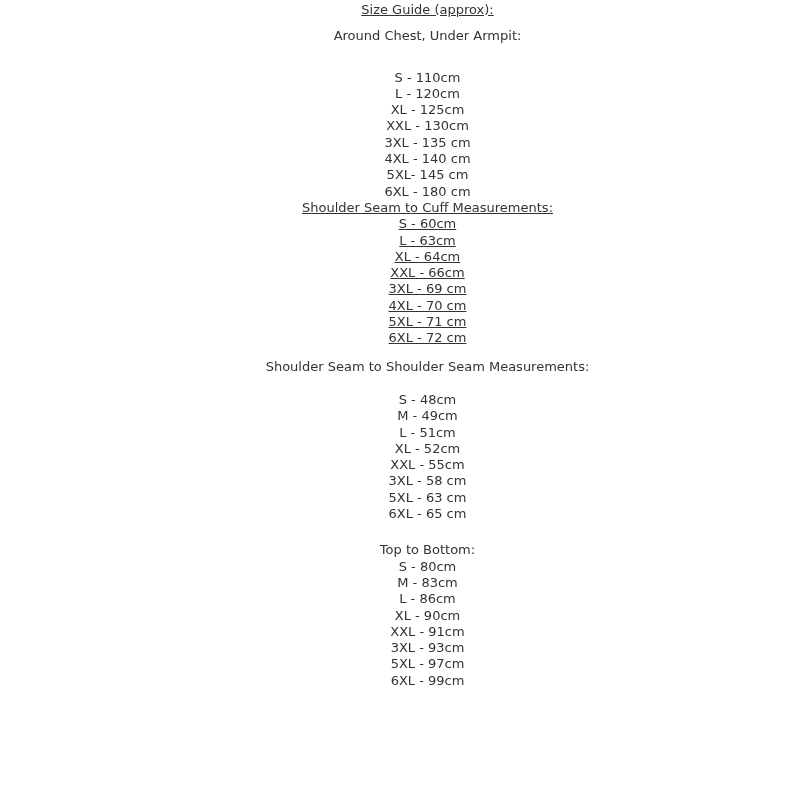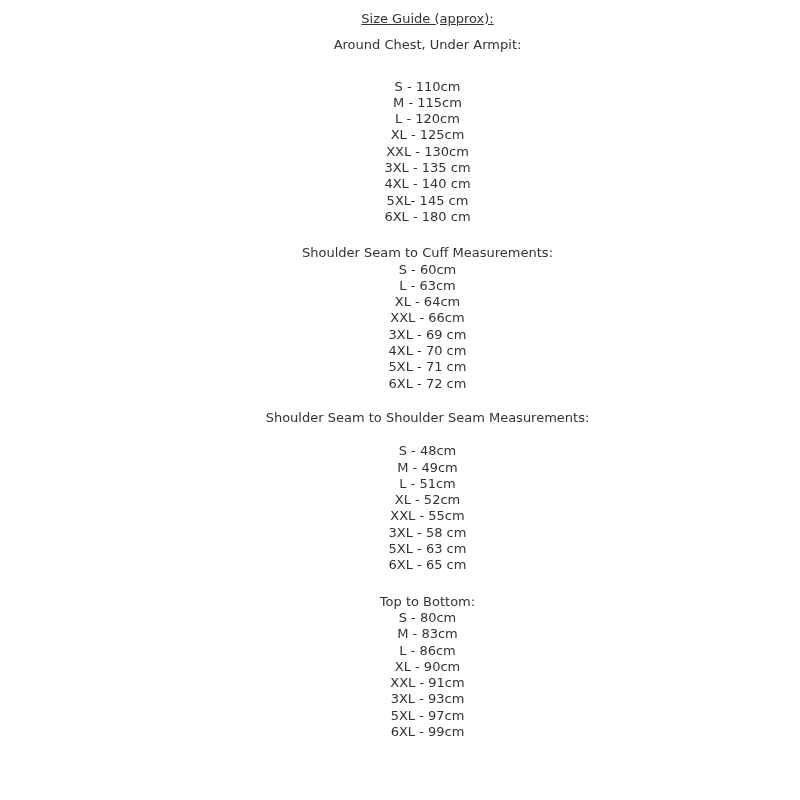--- a/index.html
+++ b/index.html
@@ -1,54 +1,53 @@
 <!DOCTYPE html>
 <html><head>
 <meta charset="utf-8">
 <style>
   html, body { margin: 0; padding: 0; background: #ffffff; }
   .page {
     width: 800px;
     height: 800px;
     box-sizing: border-box;
-    padding-top: 11px;
+    padding-top: 2px;
     overflow: hidden;
     font-family: "DejaVu Sans", "Liberation Sans", sans-serif;
     font-size: 13px;
     line-height: 16.3px;
     color: #333333;
     background: #ffffff;
   }
   .content {
     margin-left: 55px;
     text-align: center;
   }
   .title {
     text-decoration: underline;
     margin-bottom: 10px;
   }
   .sec-heading, .line { white-space: pre; }
   #s0 .sec-heading { margin-bottom: 25px; }
-  #s1 { margin-top: 20px; }
-  #s2 { margin-top: 18px; }
+  #s1 { margin-top: 0; text-decoration: underline; }
+  #s2 { margin-top: 12px; }
   #s2 .sec-heading { margin-bottom: 17px; }
   #s3 { margin-top: 20px; }
 </style>
 </head>
 <body>
 
 <div class="page">
   <div class="content">
 
     <div class="title">Size Guide (approx):</div>
 
     <section id="s0" class="section">
       <div class="sec-heading">Around Chest, Under Armpit:</div>
       <div class="line">S - 110cm</div>
-      <div class="line">M - 115cm</div>
       <div class="line">L - 120cm</div>
       <div class="line">XL - 125cm</div>
       <div class="line">XXL - 130cm</div>
       <div class="line">3XL - 135 cm</div>
       <div class="line">4XL - 140 cm</div>
       <div class="line">5XL- 145 cm</div>
       <div class="line">6XL - 180 cm</div>
     </section>
 
     <section id="s1" class="section">

